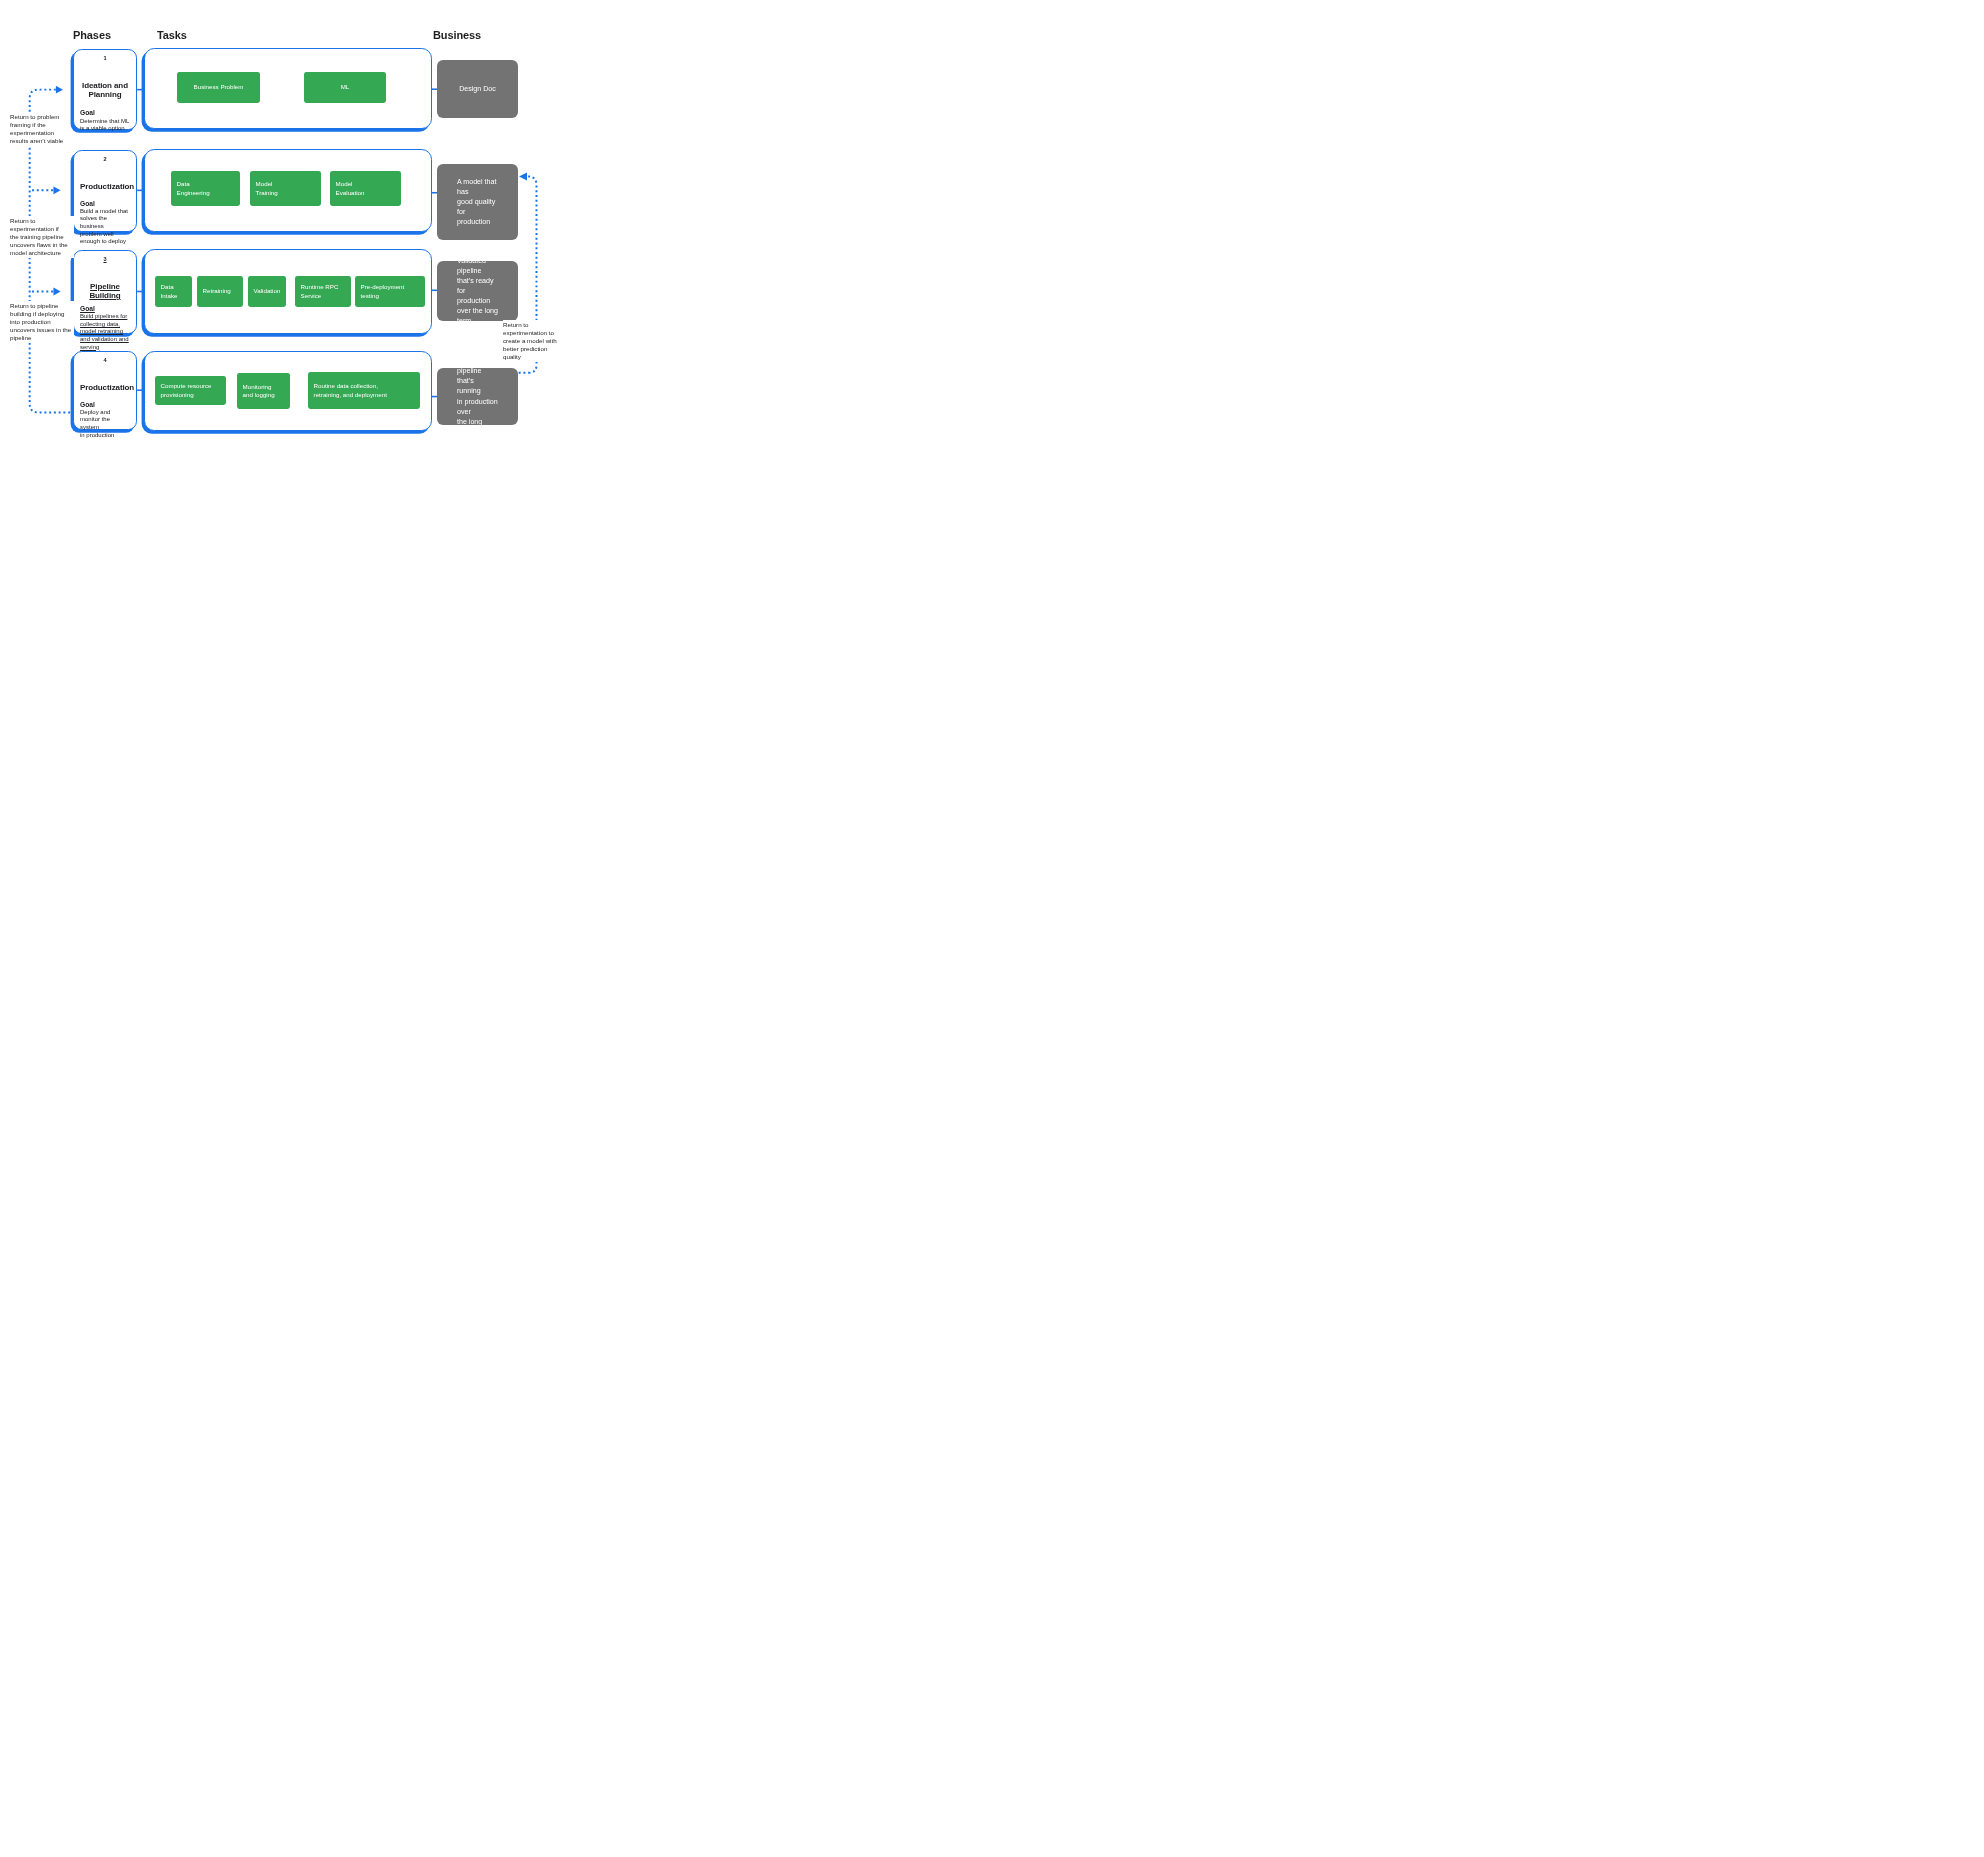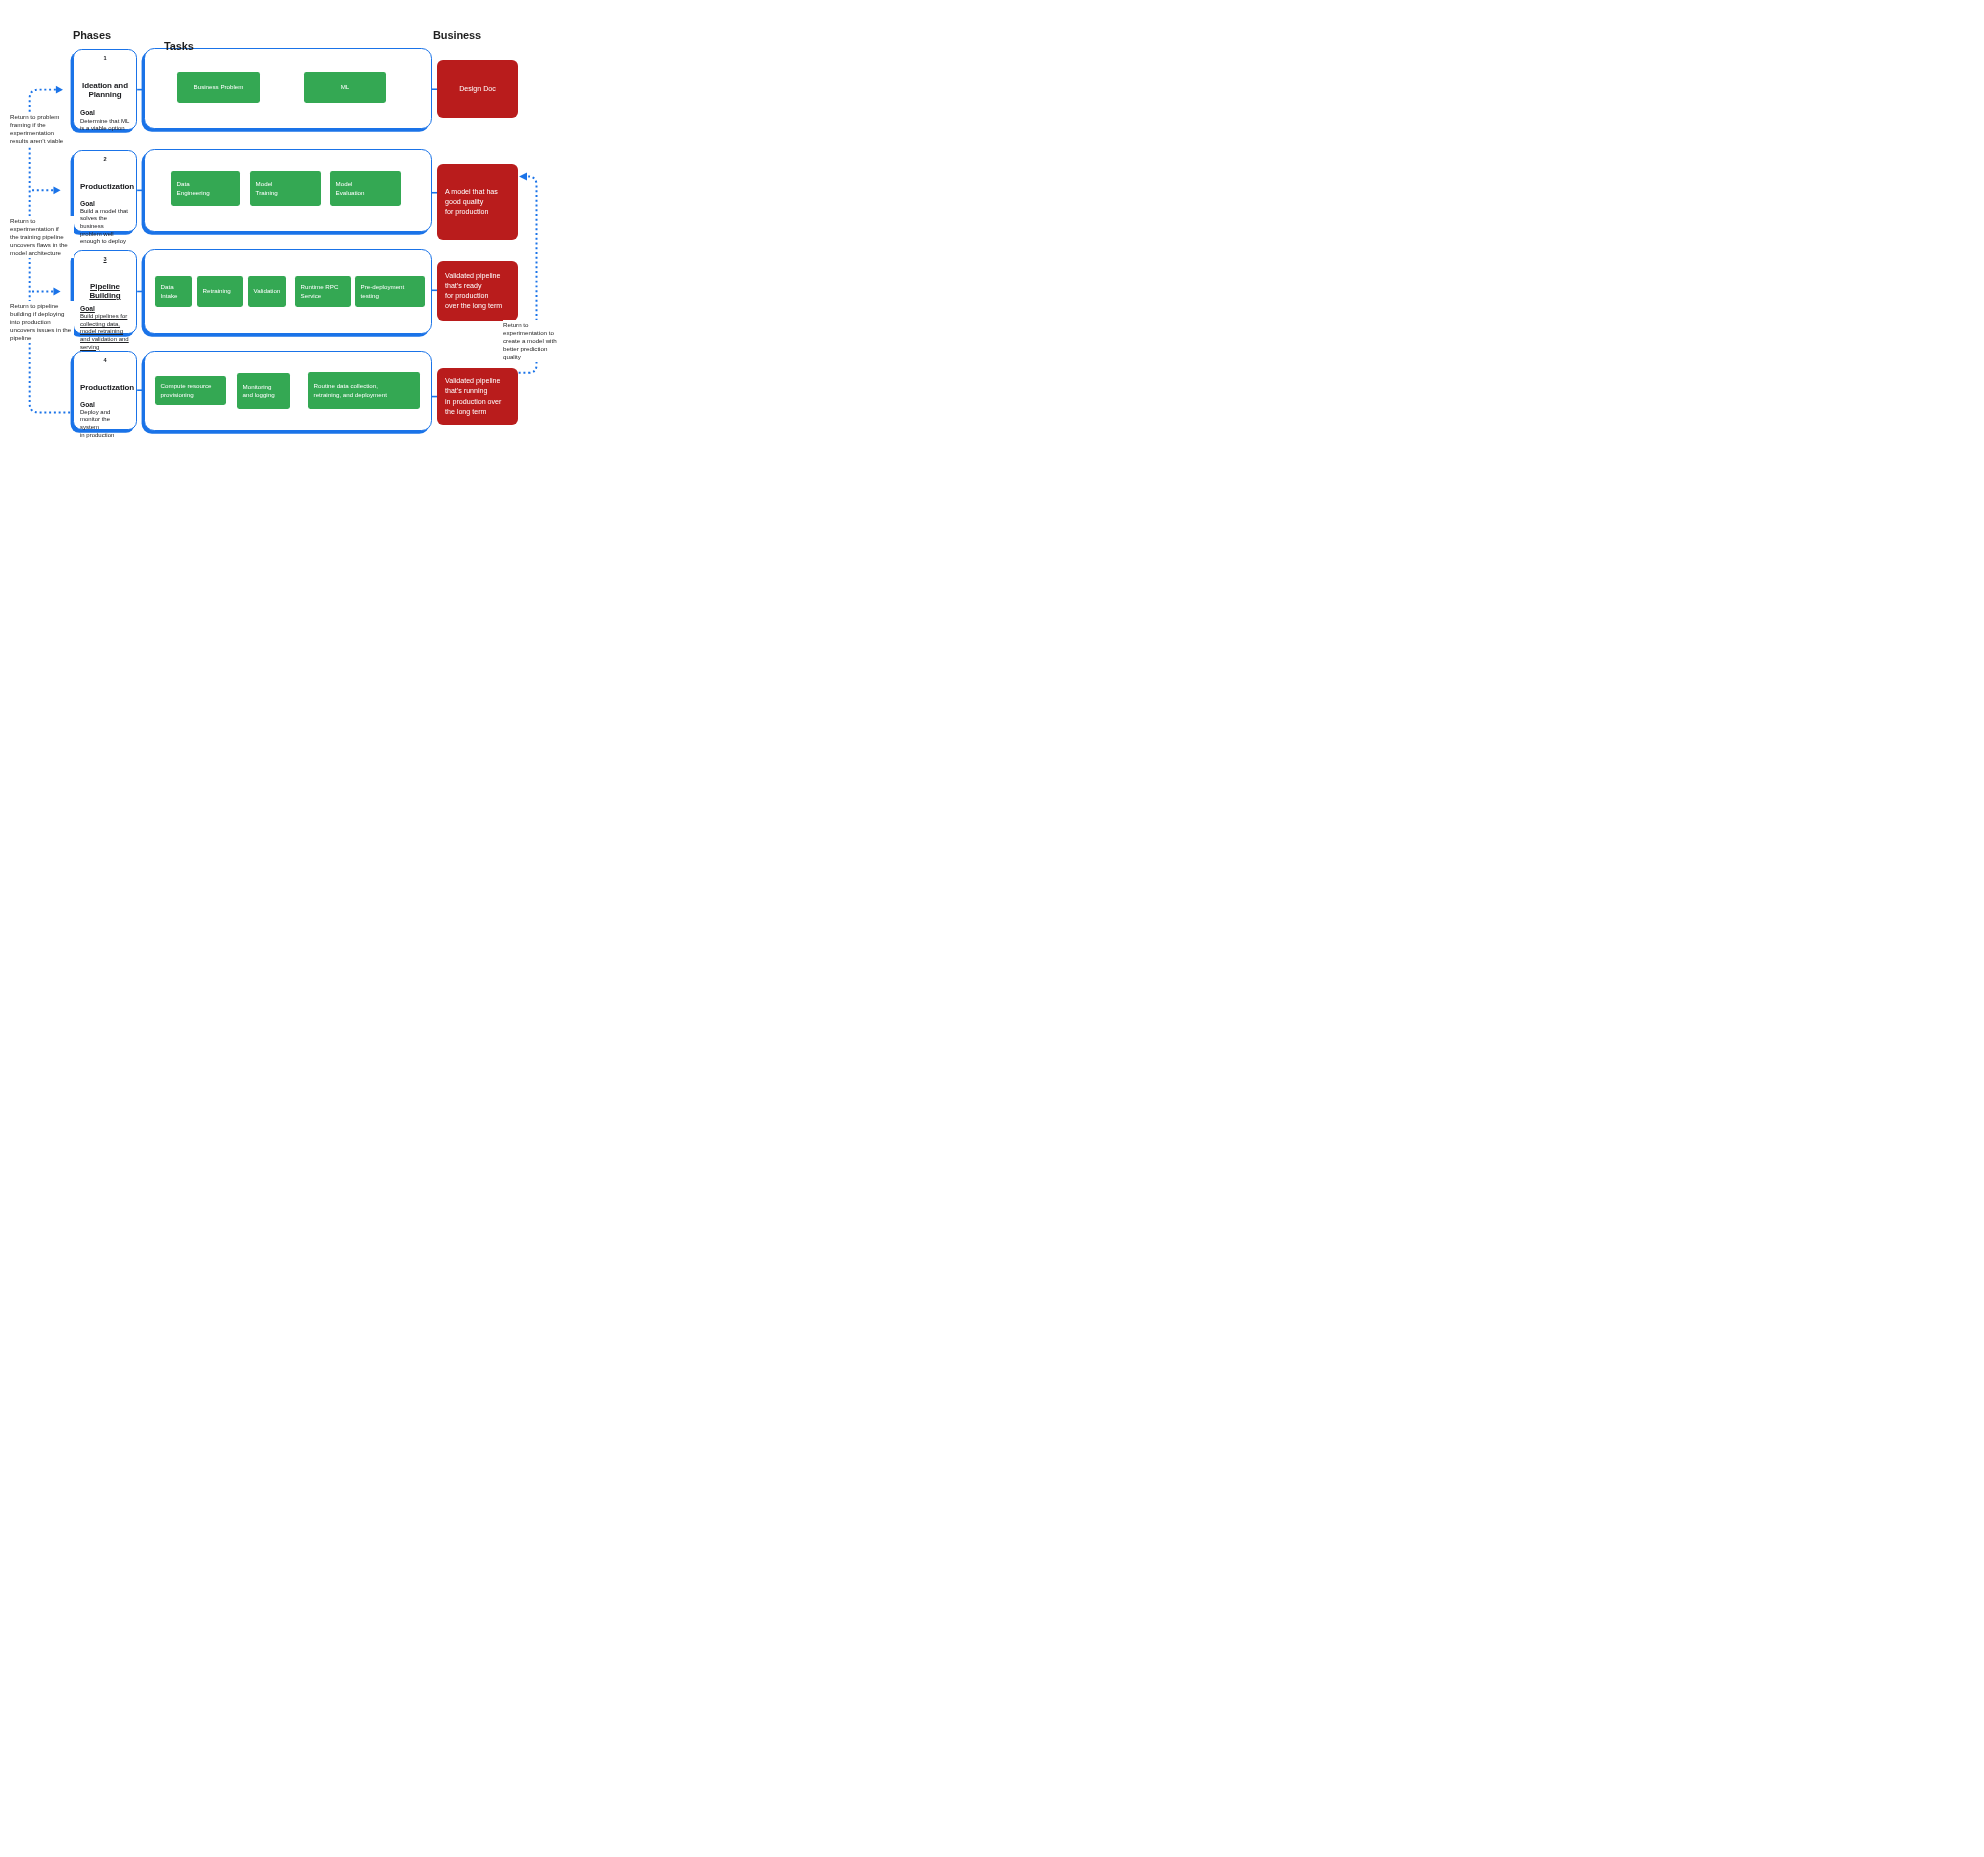--- a/index.html
+++ b/index.html
@@ -28,24 +28,24 @@
     box-shadow:-2.4px 2.8px 0 0 #1A73E8; box-sizing:border-box;
   }
   .task-box {
     position:absolute; z-index:3; background:#34A853; color:#ffffff;
     border-radius:2.4px; display:flex; align-items:center;
     font-size:6.2px; line-height:1.32; white-space:pre-line;
     padding:0 5.6px; box-sizing:border-box;
   }
   .task-box.centered { justify-content:center; text-align:center; }
   .outcome-box {
-    position:absolute; z-index:2; background:#b91c1c; color:#ffffff;
+    position:absolute; z-index:2; background:#737373; color:#ffffff;
     border-radius:6px; display:flex; align-items:center;
     font-size:7.1px; line-height:1.42; white-space:pre-line;
-    padding:0 8px; box-sizing:border-box;
+    padding:0 20px; box-sizing:border-box;
   }
   .outcome-box.centered { justify-content:center; text-align:center; }
   .annotation {
     position:absolute; z-index:4; background:#ffffff;
     font-size:6.2px; line-height:1.3; color:#1f1f1f; white-space:pre-line;
     padding:0.8px 0;
   }
 </style>
 </head>
 <body>
@@ -90,21 +90,21 @@
     <path d="M 80 480 L 134 480" stroke="#1A73E8" stroke-width="5" stroke-dasharray="5 7" fill="none"></path>
     <polygon points="152,480 134,470 134,490" fill="#1A73E8"></polygon>
     <path d="M 80 735 L 134 735" stroke="#1A73E8" stroke-width="5" stroke-dasharray="5 7" fill="none"></path>
     <polygon points="152,735 134,725 134,745" fill="#1A73E8"></polygon>
 
     <path d="M 1307 940 L 1332 940 Q 1352 940 1352 920 L 1352 467 Q 1352 445 1331 445" stroke="#1A73E8" stroke-width="5" stroke-dasharray="5 7" fill="none"></path>
     <polygon points="1308,445 1328,435 1328,455" fill="#1A73E8"></polygon>
   </svg>
 
   <div class="col-header" style="left:73px; top:29px;">Phases</div>
-  <div class="col-header" style="left:164px; top:29px;margin-top:11px;">Tasks</div>
+  <div class="col-header" style="left:157px; top:29px;">Tasks</div>
   <div class="col-header" style="left:433px; top:29px;">Business</div>
 
   <div class="phase-box" style="left:73px; top:49px; width:64px; height:81px;">
     <div class="phase-number">1</div>
     <div class="phase-title">Ideation and
 Planning</div>
     <div class="phase-goal-label" style="margin-top:10.3px;">Goal</div>
     <div class="phase-goal">Determine that ML
 is a viable option</div>
   </div>

